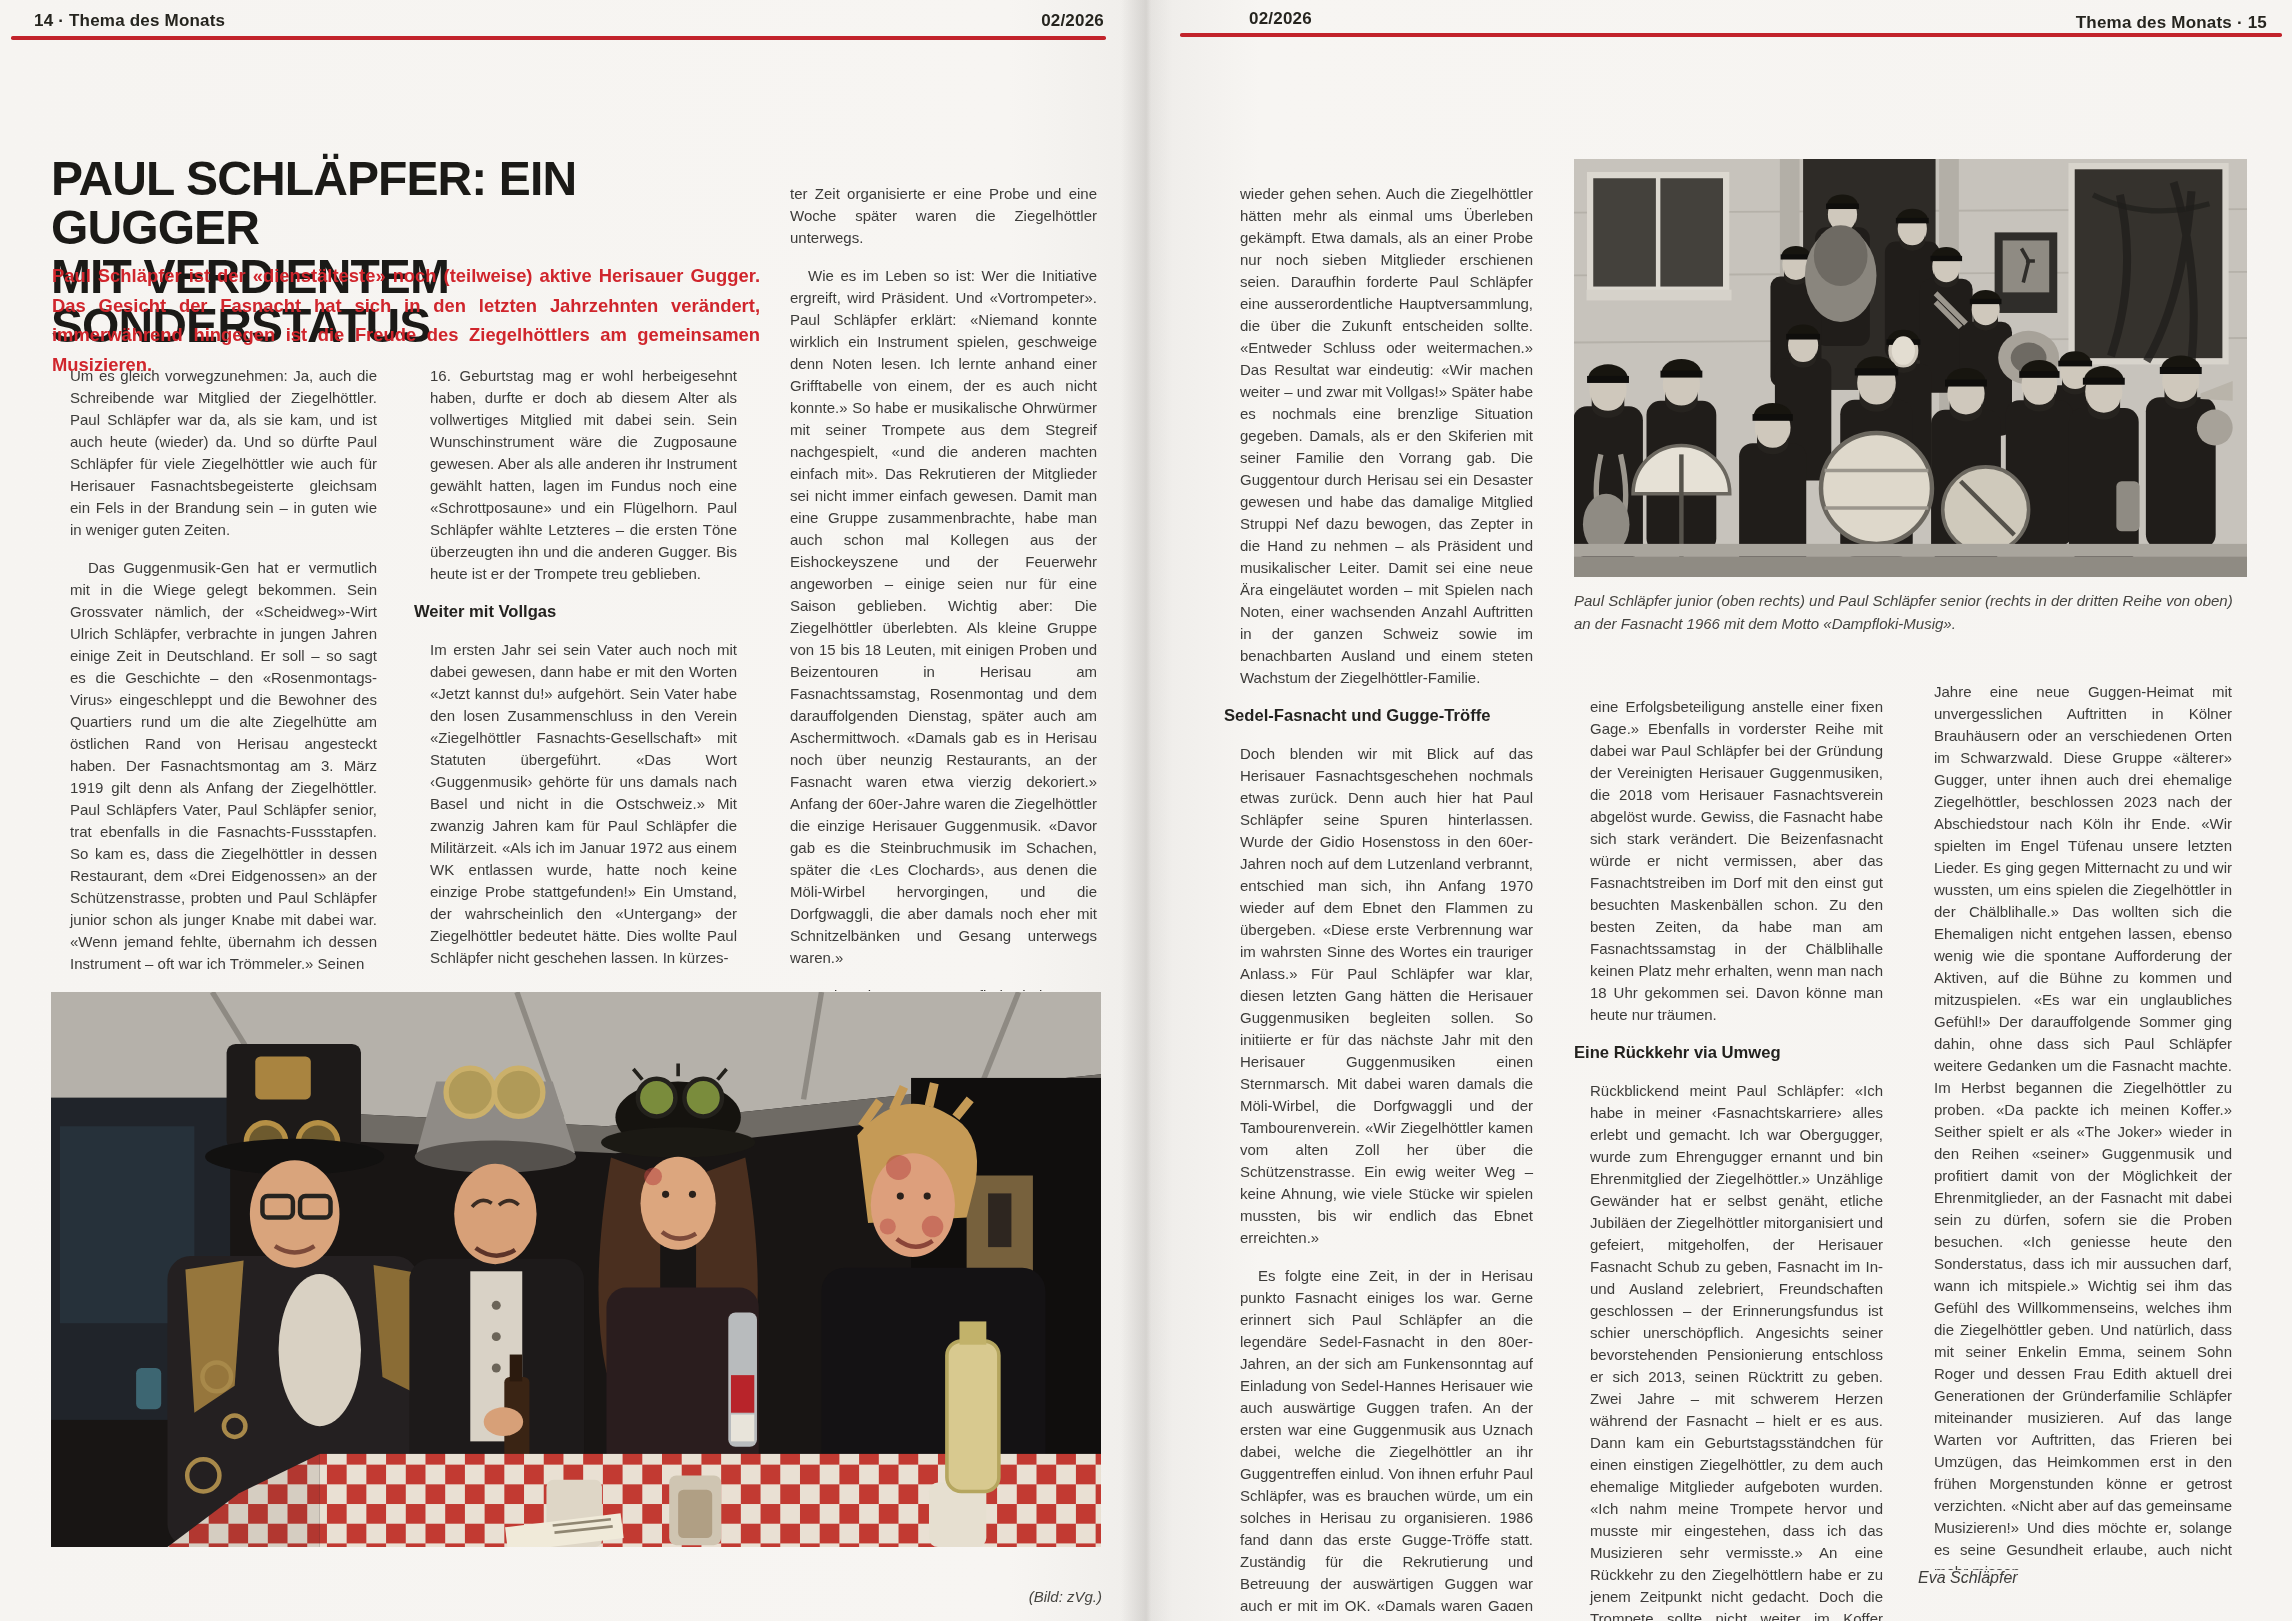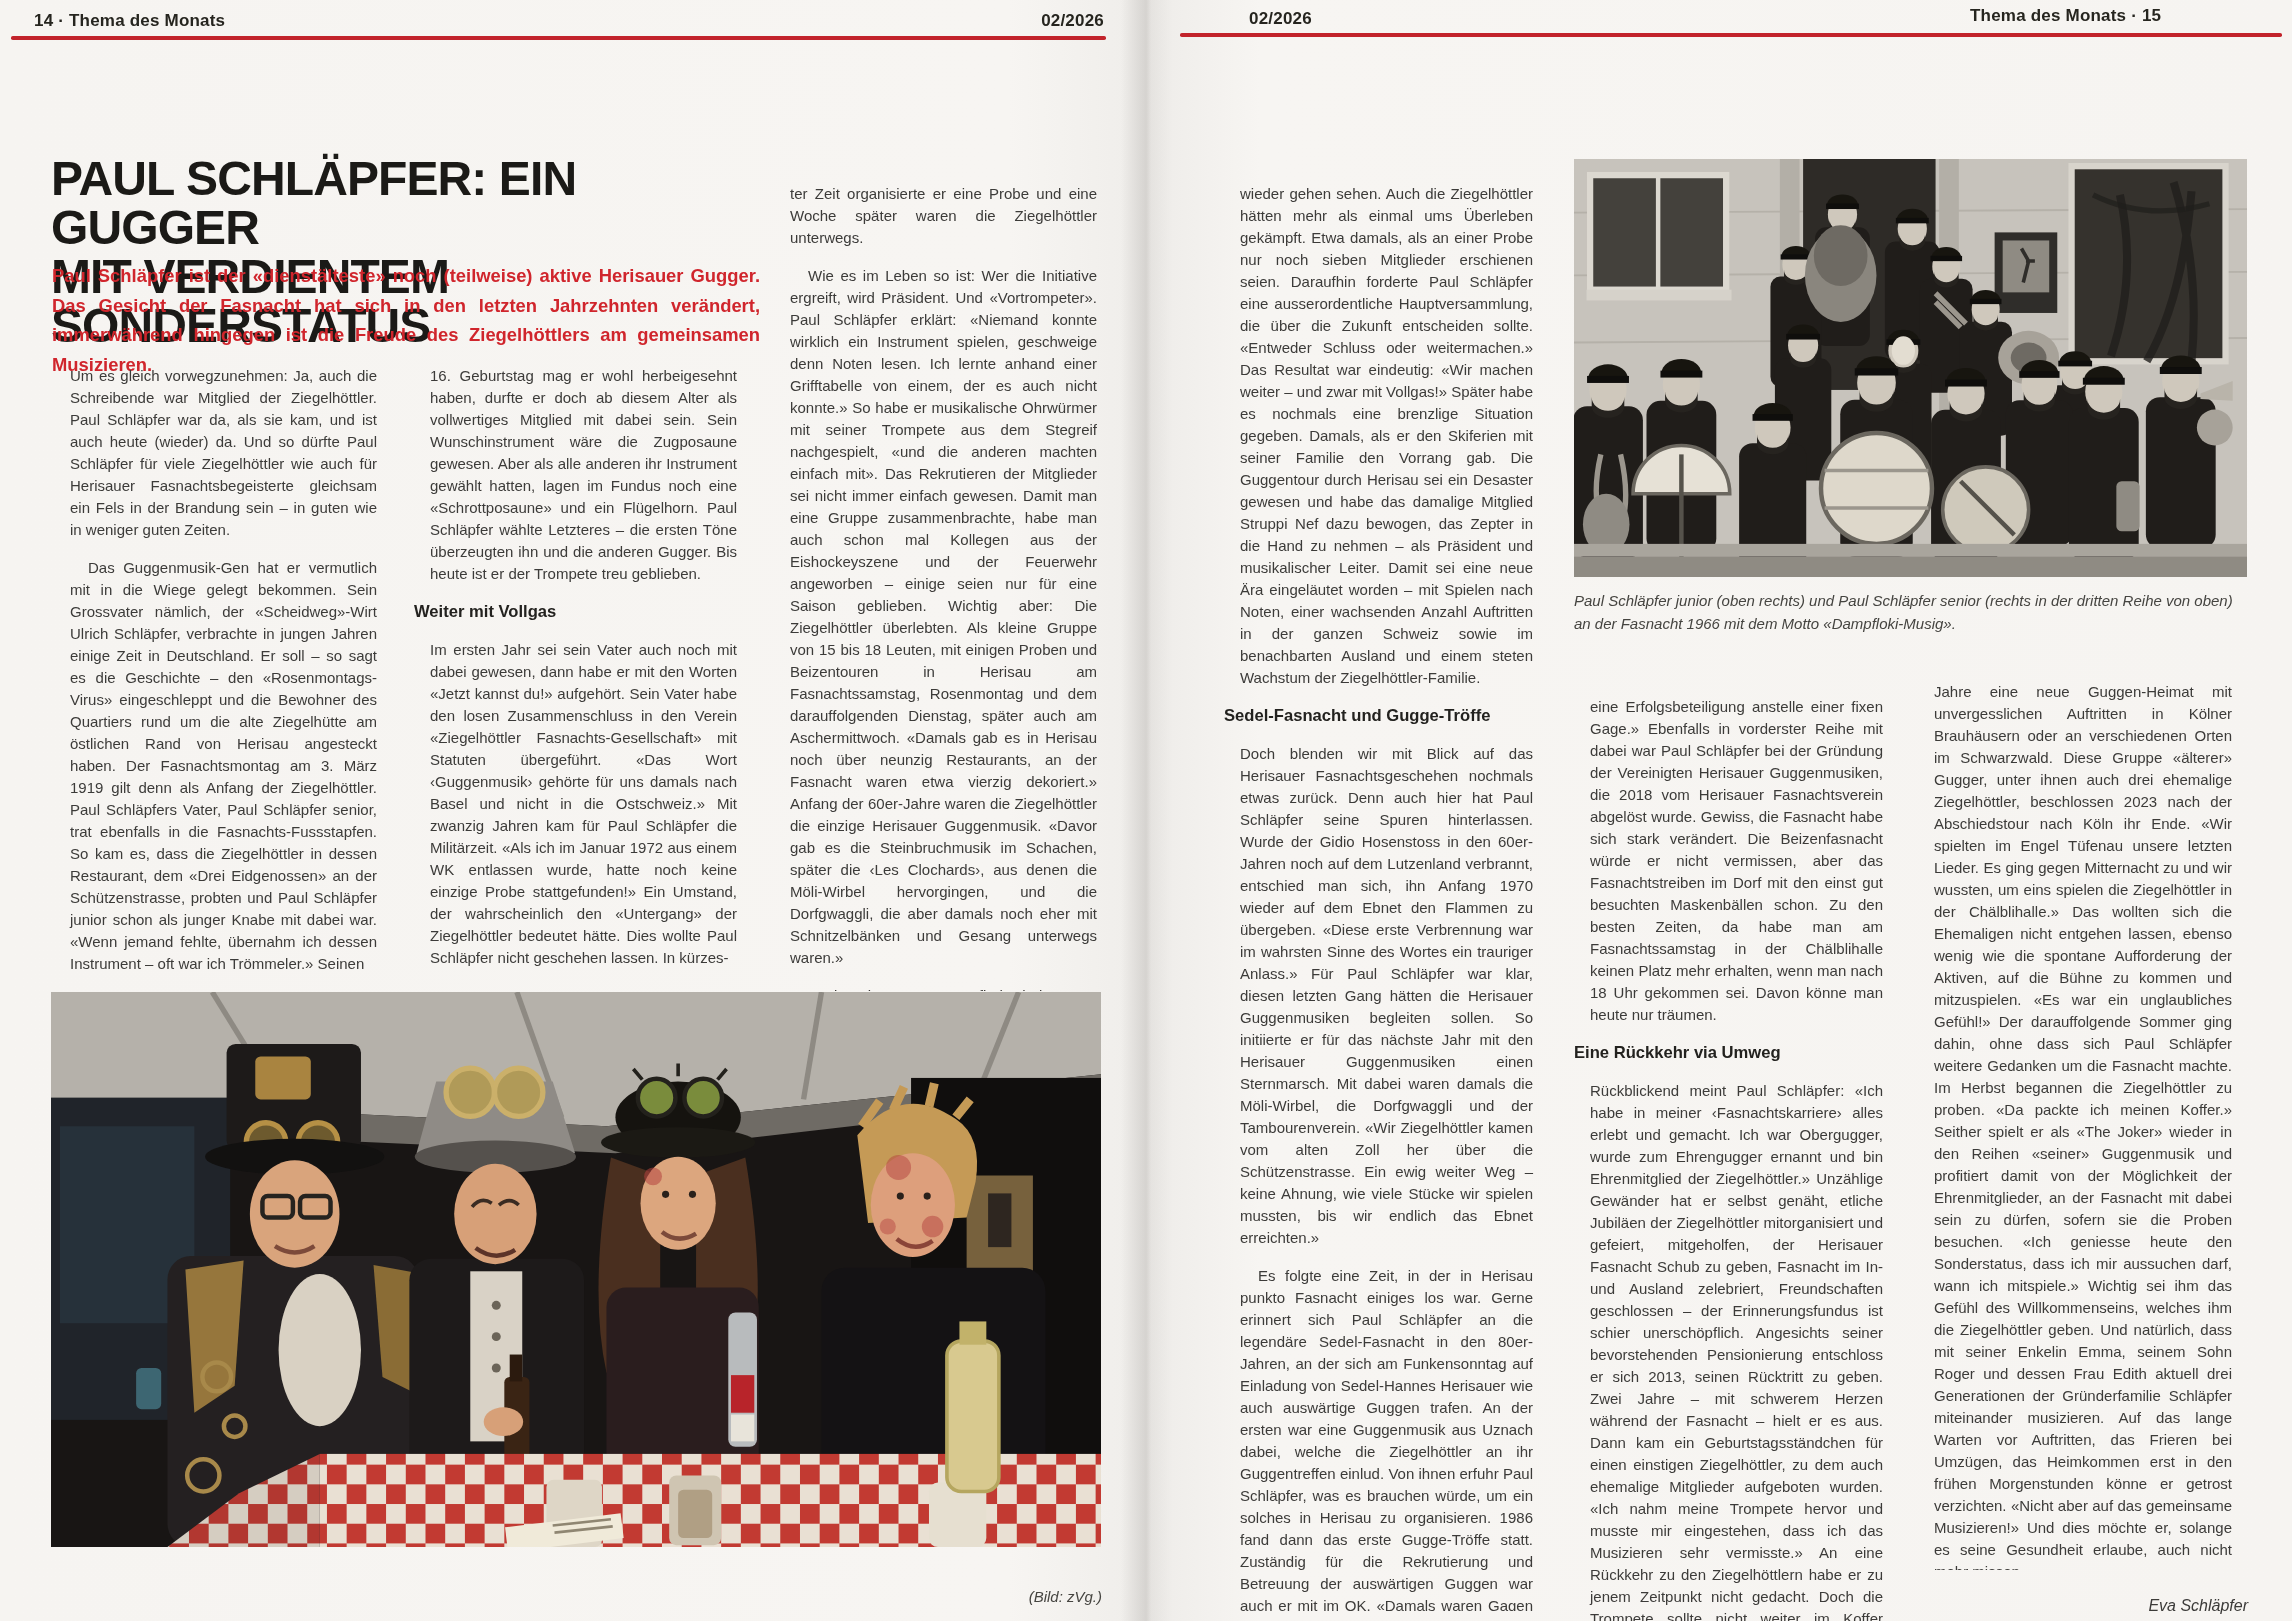--- a/index.html
+++ b/index.html
@@ -16,21 +16,21 @@
   .headline{font-weight:bold;color:#1b1a17;font-size:48px;line-height:49px;letter-spacing:-0.9px;}
   .lead{font-weight:bold;color:#d0252c;font-size:18.4px;line-height:29.6px;text-align:justify;}
   .col{position:absolute;overflow:hidden;font-size:15px;line-height:22px;text-align:justify;}
   .col p{margin:16px;}
   .col p.ind{text-indent:18px;}
   .sub{margin:10.7px 0 0 0;font-size:16.6px;font-weight:bold;color:#23221f;line-height:22px;}
   .photo{margin:0;padding:0;position:absolute;overflow:hidden;background:#1a1817;}
   .photo svg{display:block;width:100%;height:100%;}
   .cap{position:absolute;font-style:italic;font-size:15px;line-height:23px;color:#454440;text-align:left;}
   .credit{position:absolute;right:0;bottom:0;font-style:italic;}
-  .byline{font-style:italic;font-size:16px;color:#3c3b39;text-align:right;margin-top:28px;}
+  .byline{font-style:italic;font-size:16px;color:#3c3b39;text-align:left;}
 </style>
 </head>
 <body>
 
 <div class="sheet">
 
   <div class="page page-left">
     <div class="abs folio" style="left:34px;top:10.7px;">14 · Thema des Monats</div>
     <div class="abs folio" style="left:896px;top:10.7px;width:208px;text-align:right;">02/2026</div>
     <div class="rule" style="left:10.7px;top:36px;width:1095px;"></div>
@@ -159,21 +159,21 @@
         <line x1="562" y1="604" x2="627" y2="597" stroke="#8f8672" stroke-width="3"></line>
       </svg>
     </figure>
     <div class="cap" style="left:54px;top:1558px;width:1048px;height:50px;">
       <span class="credit">(Bild: zVg.)</span>
     </div>
   </div>
 
   <div class="page page-right">
     <div class="abs folio" style="left:103px;top:9px;">02/2026</div>
-    <div class="abs folio" style="left:824px;top:6px;width:297px;text-align:left;">Thema des Monats · 15</div>
+    <div class="abs folio" style="left:824px;top:13px;width:297px;text-align:right;">Thema des Monats · 15</div>
     <div class="rule" style="left:34px;top:33px;width:1102px;"></div>
 
     <div class="col" style="left:78px;top:167px;width:325px;height:1444px;">
       <p>wieder gehen sehen. Auch die Ziegelhöttler hätten mehr als einmal ums Überleben gekämpft. Etwa damals, als an einer Probe nur noch sieben Mitglieder erschienen seien. Daraufhin forderte Paul Schläpfer eine ausserordentliche Hauptversammlung, die über die Zukunft entscheiden sollte. «Entweder Schluss oder weitermachen.» Das Resultat war eindeutig: «Wir machen weiter – und zwar mit Vollgas!» Später habe es nochmals eine brenzlige Situation gegeben. Damals, als er den Skiferien mit seiner Familie den Vorrang gab. Die Guggentour durch Herisau sei ein Desaster gewesen und habe das damalige Mitglied Struppi Nef dazu bewogen, das Zepter in die Hand zu nehmen – als Präsident und musikalischer Leiter. Damit sei eine neue Ära eingeläutet worden – mit Spielen nach Noten, einer wachsenden Anzahl Auftritten in der ganzen Schweiz sowie im benachbarten Ausland und einem steten Wachstum der Ziegelhöttler-Familie.</p>
       <h3 class="sub">Sedel-Fasnacht und Gugge-Tröffe</h3>
       <p>Doch blenden wir mit Blick auf das Herisauer Fasnachtsgeschehen nochmals etwas zurück. Denn auch hier hat Paul Schläpfer seine Spuren hinterlassen. Wurde der Gidio Hosenstoss in den 60er-Jahren noch auf dem Lutzenland verbrannt, entschied man sich, ihn Anfang 1970 wieder auf dem Ebnet den Flammen zu übergeben. «Diese erste Verbrennung war im wahrsten Sinne des Wortes ein trauriger Anlass.» Für Paul Schläpfer war klar, diesen letzten Gang hätten die Herisauer Guggenmusiken begleiten sollen. So initiierte er für das nächste Jahr mit den Herisauer Guggenmusiken einen Sternmarsch. Mit dabei waren damals die Möli-Wirbel, die Dorfgwaggli und der Tambourenverein. «Wir Ziegelhöttler kamen vom alten Zoll her über die Schützenstrasse. Ein ewig weiter Weg – keine Ahnung, wie viele Stücke wir spielen mussten, bis wir endlich das Ebnet erreichten.»</p>
       <p class="ind">Es folgte eine Zeit, in der in Herisau punkto Fasnacht einiges los war. Gerne erinnert sich Paul Schläpfer an die legendäre Sedel-Fasnacht in den 80er-Jahren, an der sich am Funkensonntag auf Einladung von Sedel-Hannes Herisauer wie auch auswärtige Guggen trafen. An der ersten war eine Guggenmusik aus Uznach dabei, welche die Ziegelhöttler an ihr Guggentreffen einlud. Von ihnen erfuhr Paul Schläpfer, was es brauchen würde, um ein solches in Herisau zu organisieren. 1986 fand dann das erste Gugge-Tröffe statt. Zuständig für die Rekrutierung und Betreuung der auswärtigen Guggen war auch er mit im OK. «Damals waren Gagen noch üblich. Um nicht in einem finanziellen Desaster zu landen, bot ich den teilnehmenden Guggen</p>
     </div>
 
     <figure class="photo" style="left:428px;top:159px;width:673px;height:418px;background:#c7c3bc;">

